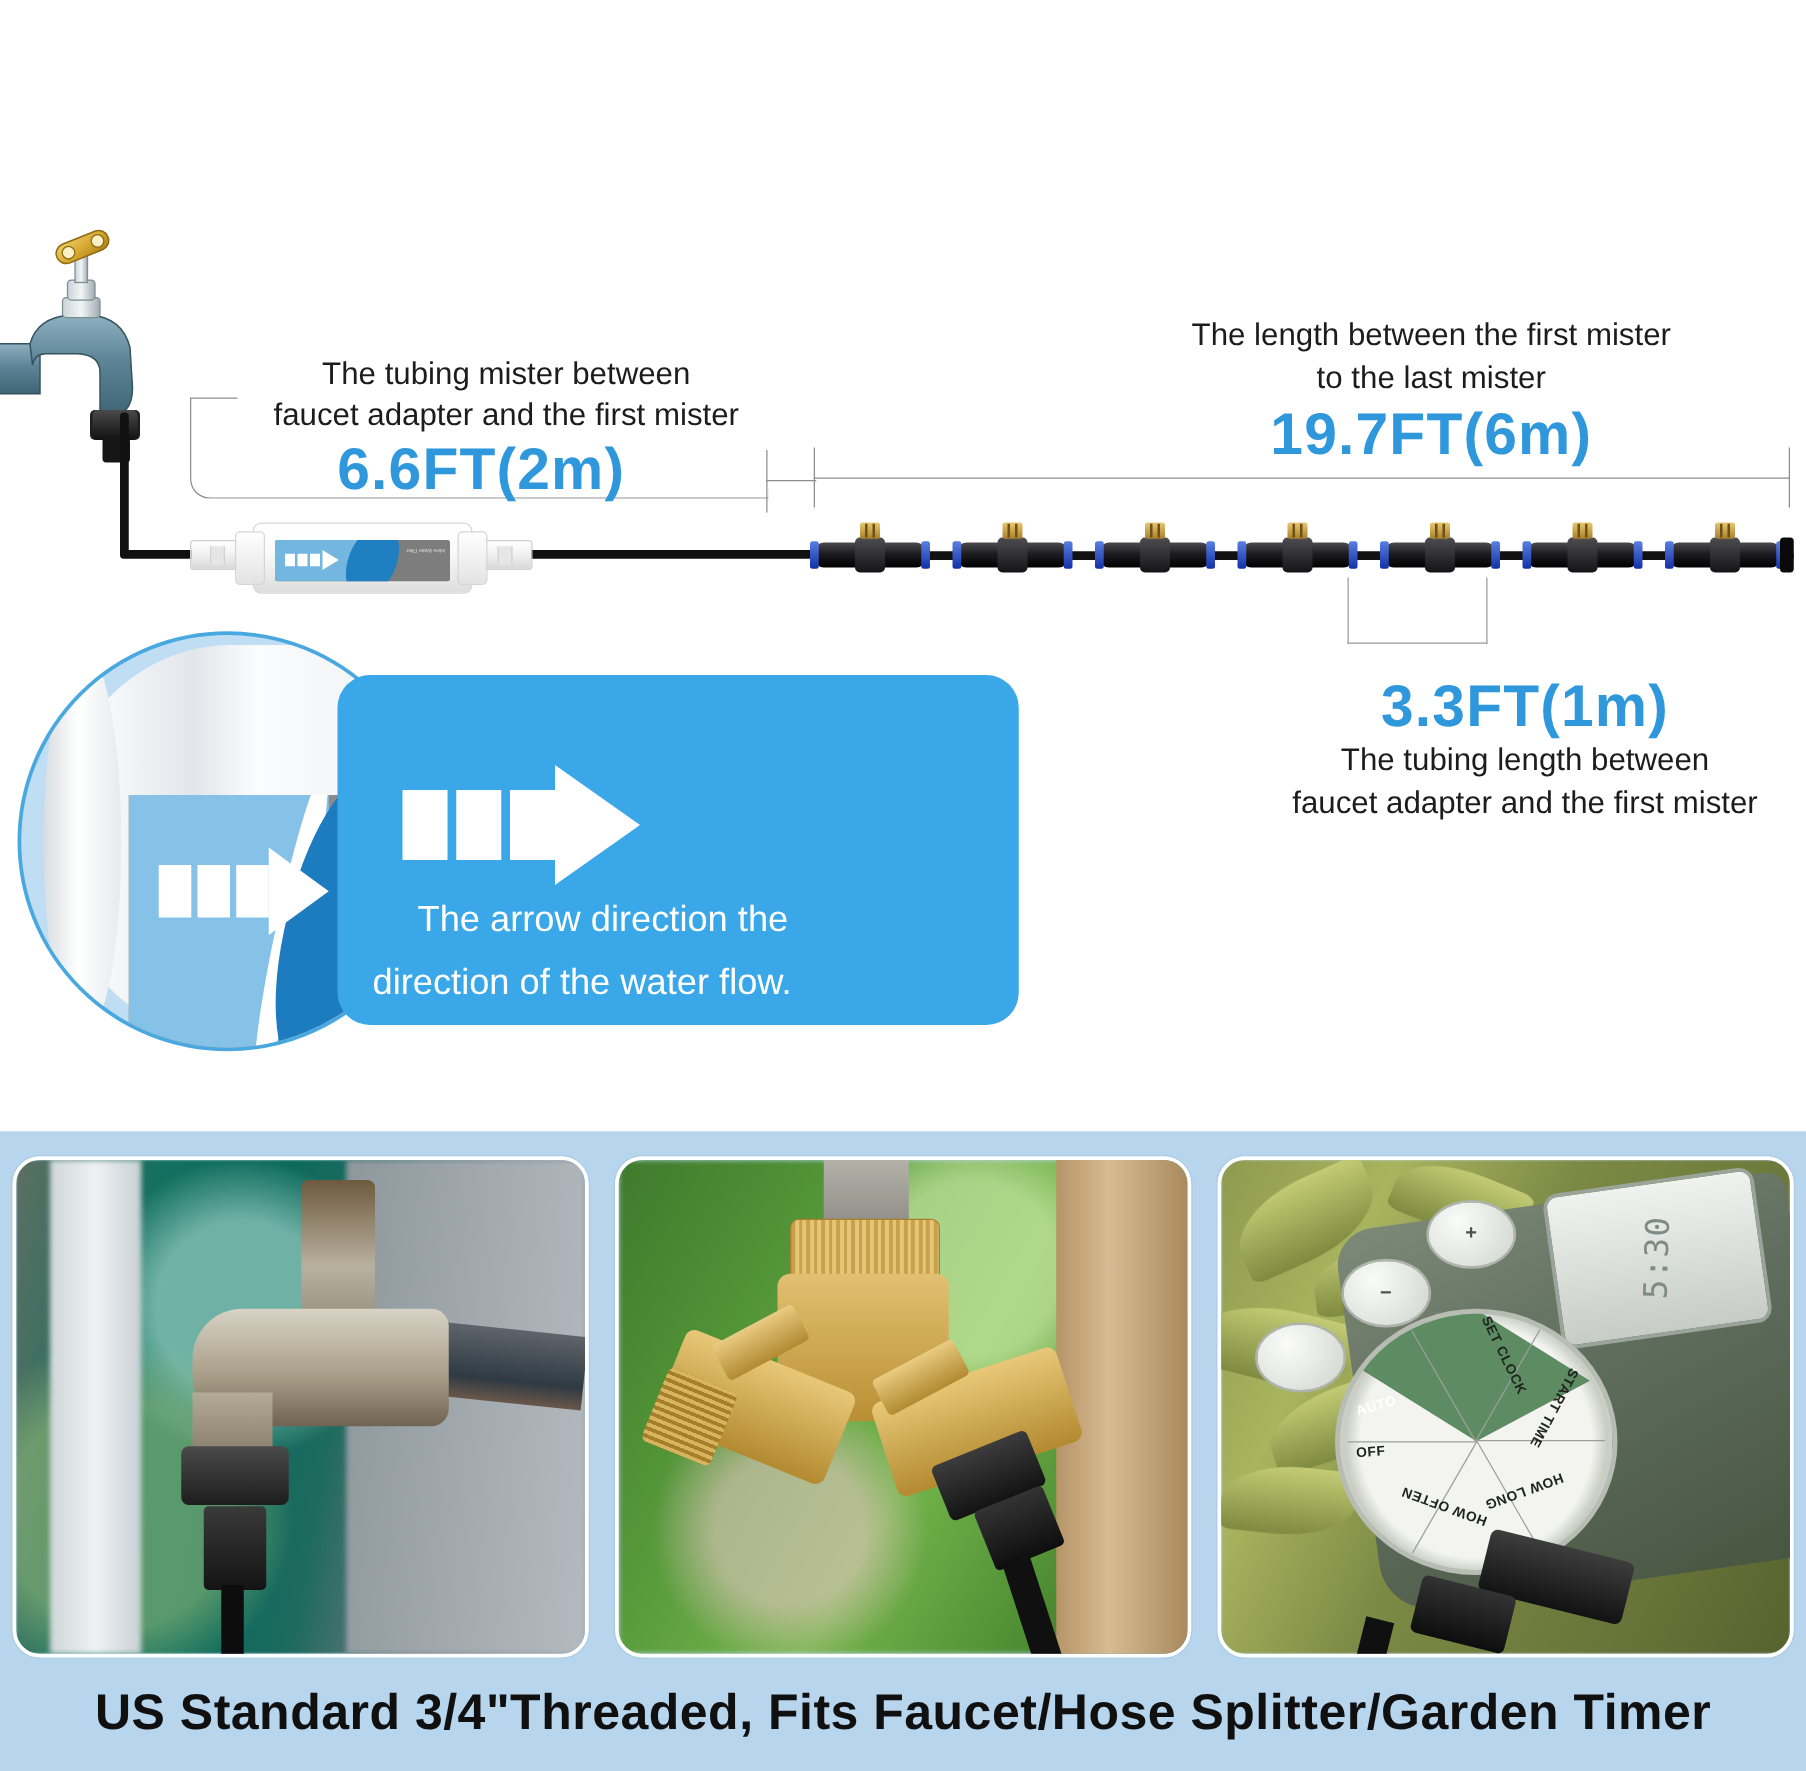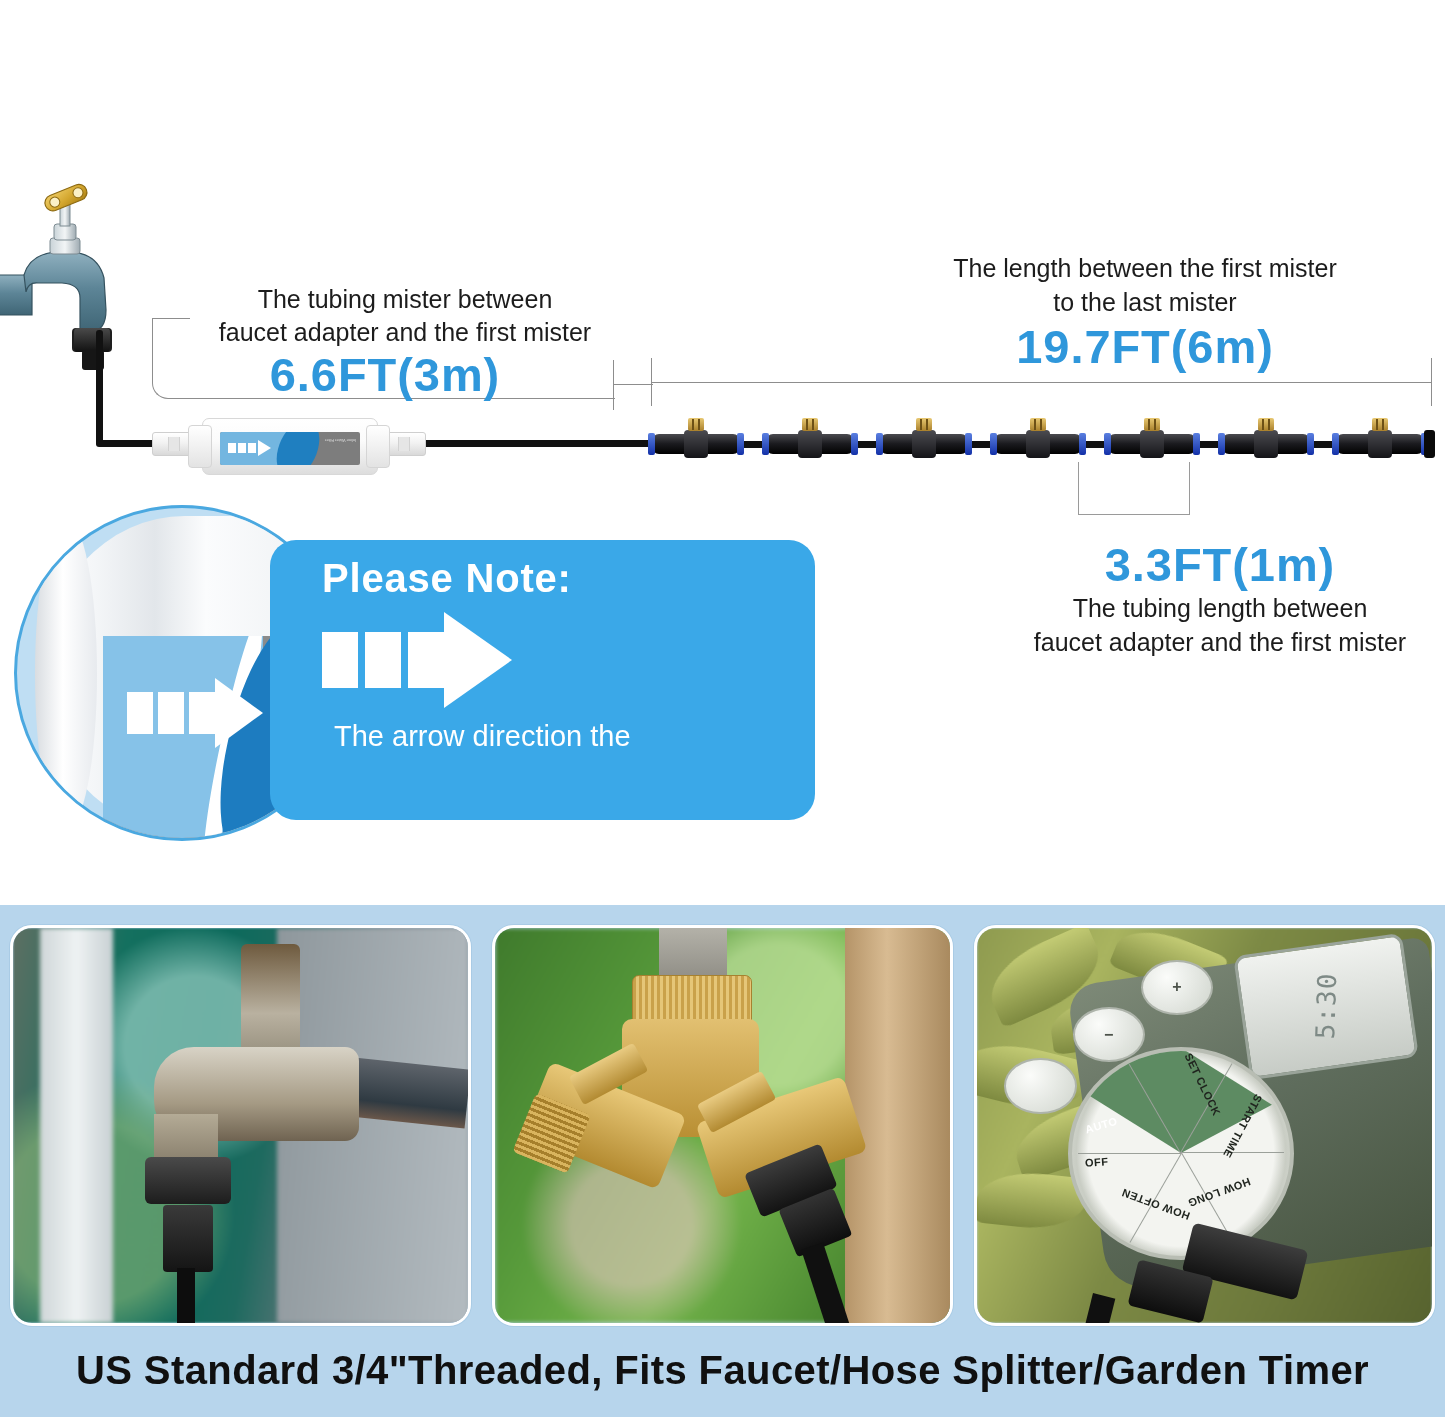--- a/index.html
+++ b/index.html
@@ -280,21 +280,21 @@
 <div class="abs" id="bracket-left-rt"></div>
 <div class="abs" id="bracket-left-rt2"></div>
 
 <div class="abs" id="dim-right-line"></div>
 <div class="abs" id="dim-right-t1"></div>
 <div class="abs" id="dim-right-t2"></div>
 <div class="abs" id="dim-small"></div>
 
 <div class="abs anno" style="left:190px;top:283px;width:430px;">The tubing mister between</div>
 <div class="abs anno" style="left:170px;top:316px;width:470px;">faucet adapter and the first mister</div>
-<div class="abs measure" style="left:190px;top:350px;width:390px;">6.6FT(3m)</div>
+<div class="abs measure" style="left:190px;top:350px;width:390px;">6.6FT(2m)</div>
 
 <div class="abs anno" style="left:835px;top:252px;width:620px;">The length between the first mister</div>
 <div class="abs anno" style="left:835px;top:286px;width:620px;">to the last mister</div>
 <div class="abs measure" style="left:835px;top:322px;width:620px;">19.7FT(6m)</div>
 
 <div class="abs measure" style="left:990px;top:540px;width:460px;">3.3FT(1m)</div>
 <div class="abs anno" style="left:990px;top:592px;width:460px;">The tubing length between</div>
 <div class="abs anno" style="left:985px;top:626px;width:470px;">faucet adapter and the first mister</div>
 
 <div class="abs" id="tube-drop"></div>
@@ -389,28 +389,28 @@
       <span class="bar" style="left:0"></span>
       <span class="bar" style="left:31px"></span>
       <span class="bar" style="left:62px"></span>
       <span class="tip"></span>
     </div>
     <div class="micro">/cm</div>
   </div>
 </div>
 
 <div class="abs" id="note">
-  <div class="title">Please  Note:</div>
   <div class="arrow">
     <span class="bar" style="left:0"></span>
     <span class="bar" style="left:43px"></span>
     <span class="bar" style="left:86px"></span>
     <span class="tip"></span>
   </div>
   <div class="t1">The arrow direction the</div>
+  <div class="t2">direction of the water flow.</div>
 </div>
 
 <div class="abs" id="bottom-band"></div>
 
 <div class="photo" id="photo1">
   <div class="ph-bg"></div>
   <div class="post"></div>
     <div class="wall"></div>
   <div class="taparm"></div>
     <div class="tapneck"></div>

